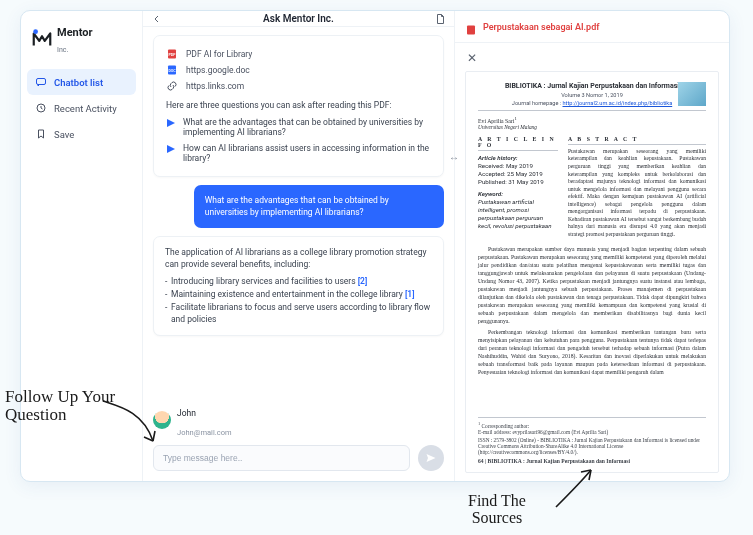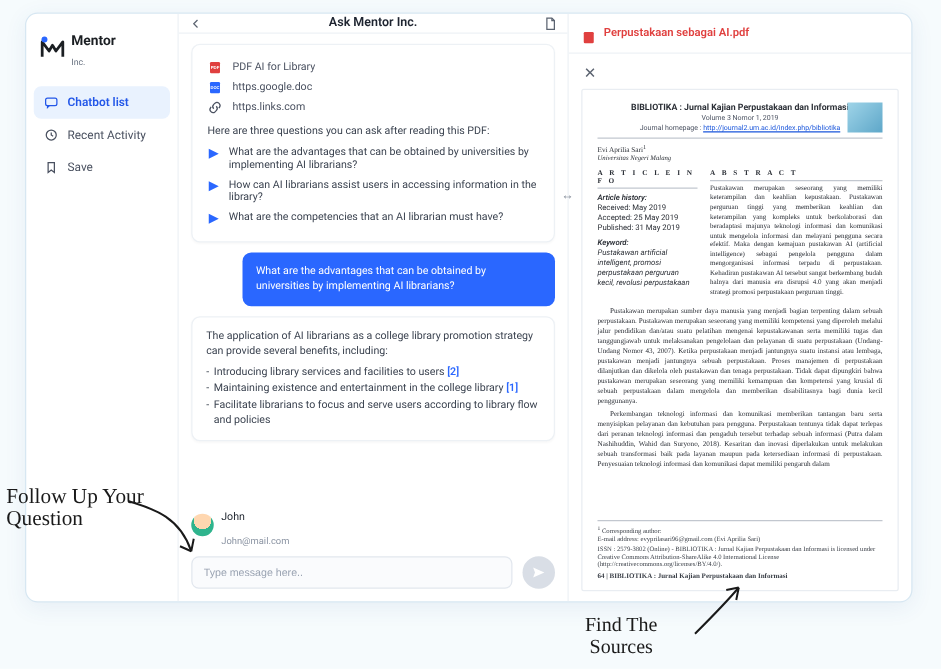--- a/index.html
+++ b/index.html
@@ -190,26 +190,20 @@
                     <path d="M1 1 9 5 1 9z"></path>
                   </svg></span>
               <span>What are the advantages that can be obtained by universities by implementing AI librarians?</span>
             </div>
             <div class="qrow">
               <span class="tri"><svg viewBox="0 0 10 10">
                     <path d="M1 1 9 5 1 9z"></path>
                   </svg></span>
               <span>How can AI librarians assist users in accessing information in the library?</span>
             </div>
-            <div class="qrow">
-              <span class="tri"><svg viewBox="0 0 10 10">
-                    <path d="M1 1 9 5 1 9z"></path>
-                  </svg></span>
-              <span>What are the competencies that an AI librarian must have?</span>
-            </div>
           </div>
         </div>
 
         <div class="user-bubble">What are the advantages that can be obtained by universities by implementing AI librarians?</div>
 
         <div class="ai-bubble">
           <div>The application of AI librarians as a college library promotion strategy can provide several benefits, including:</div>
           <ul>
             <li><span>Introducing library services and facilities to users</span> <span class="cite">[2]</span></li>
             <li><span>Maintaining existence and entertainment in the college library</span> <span class="cite">[1]</span></li>

